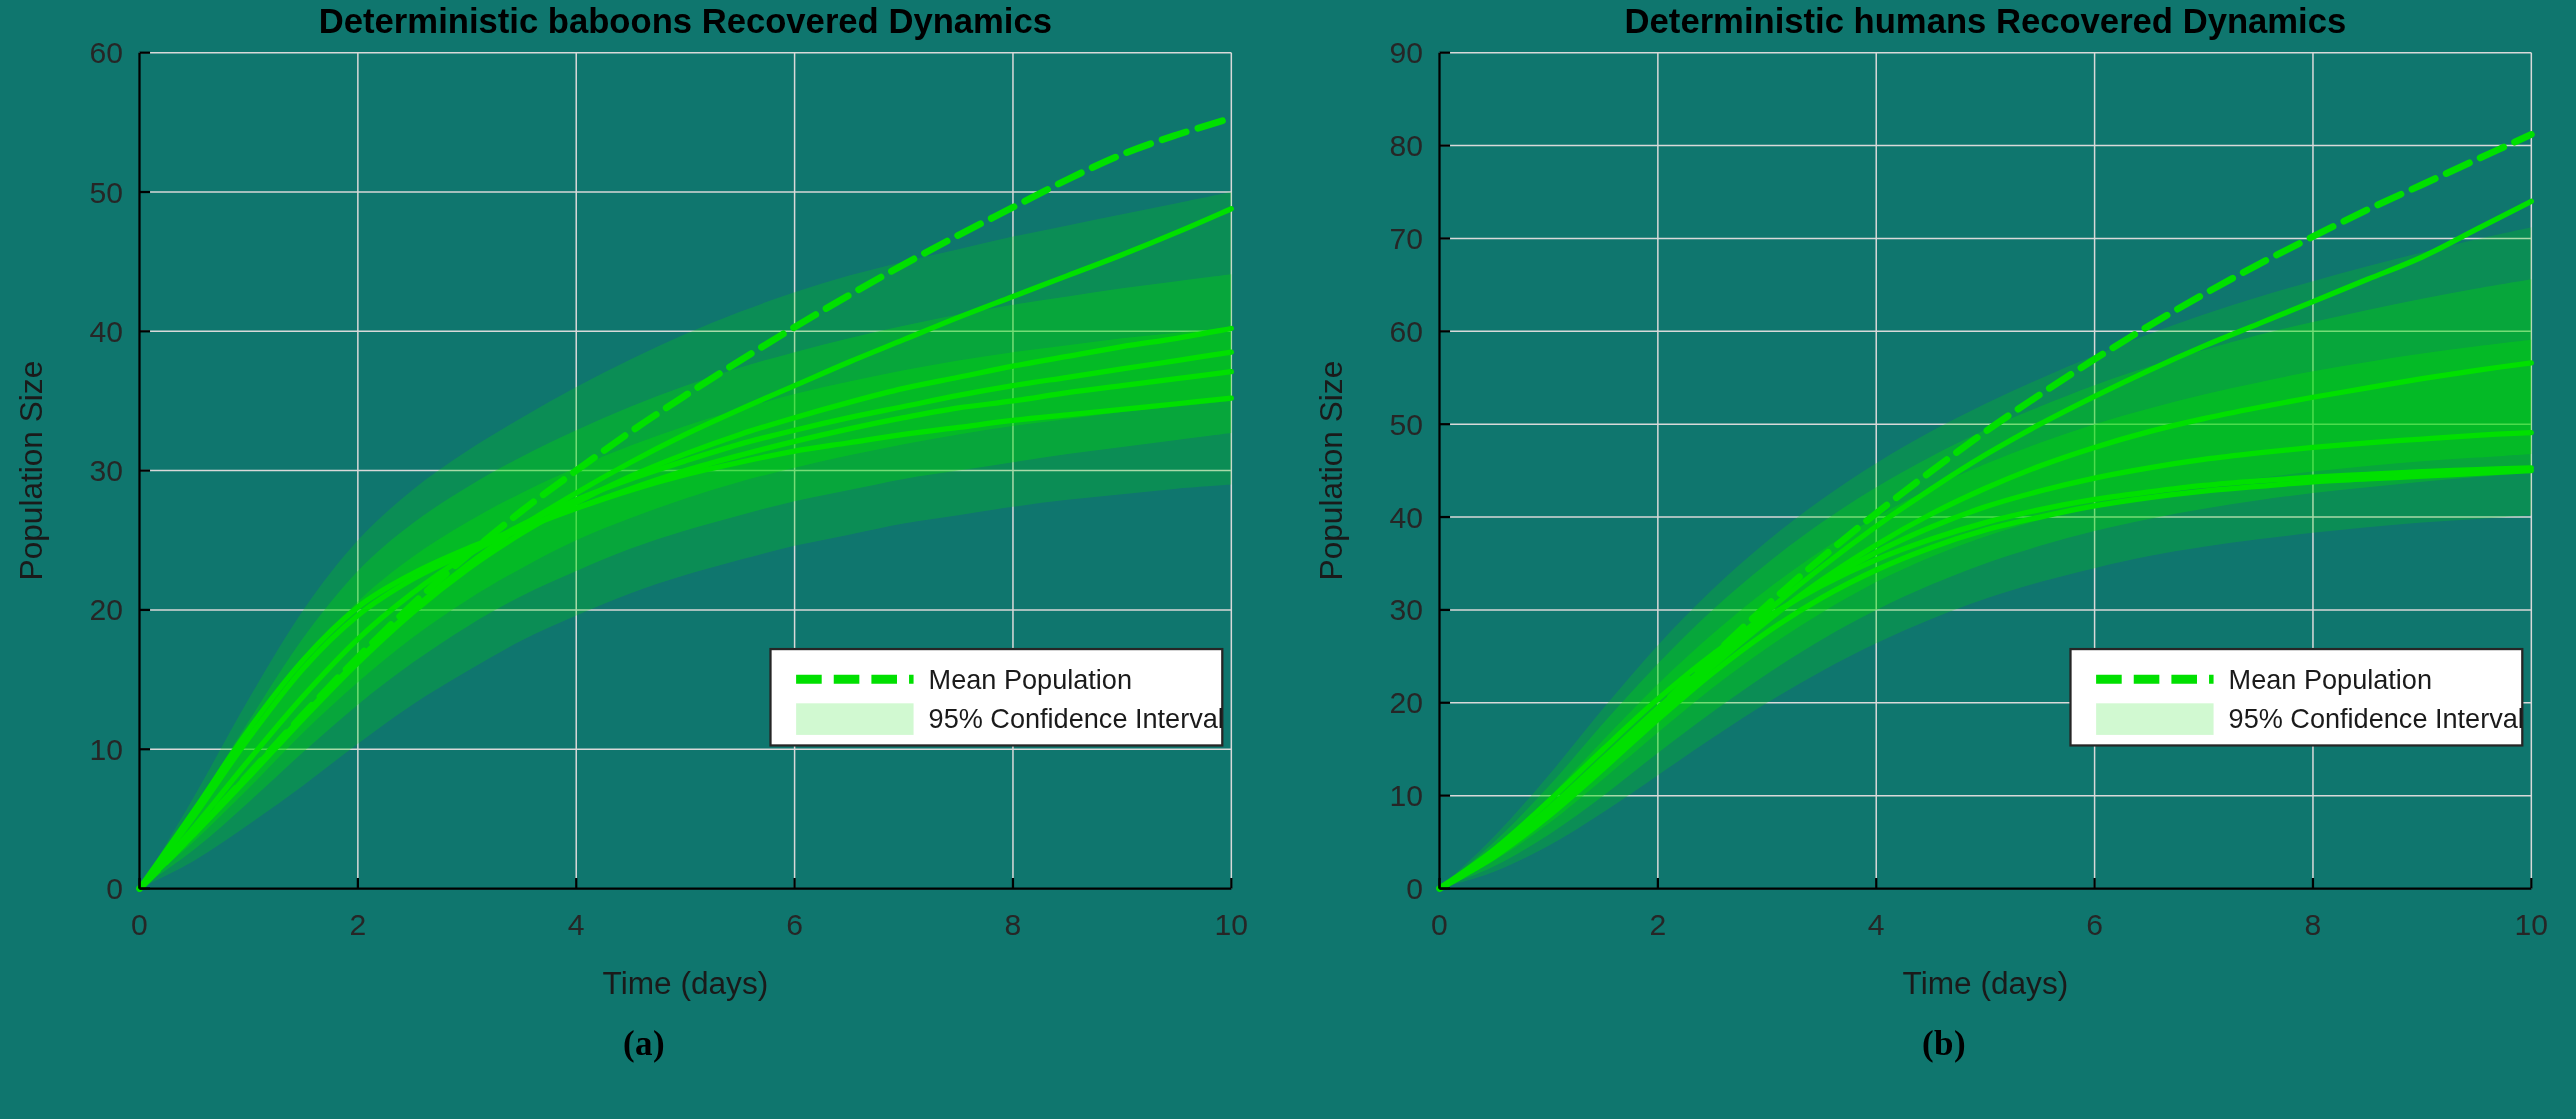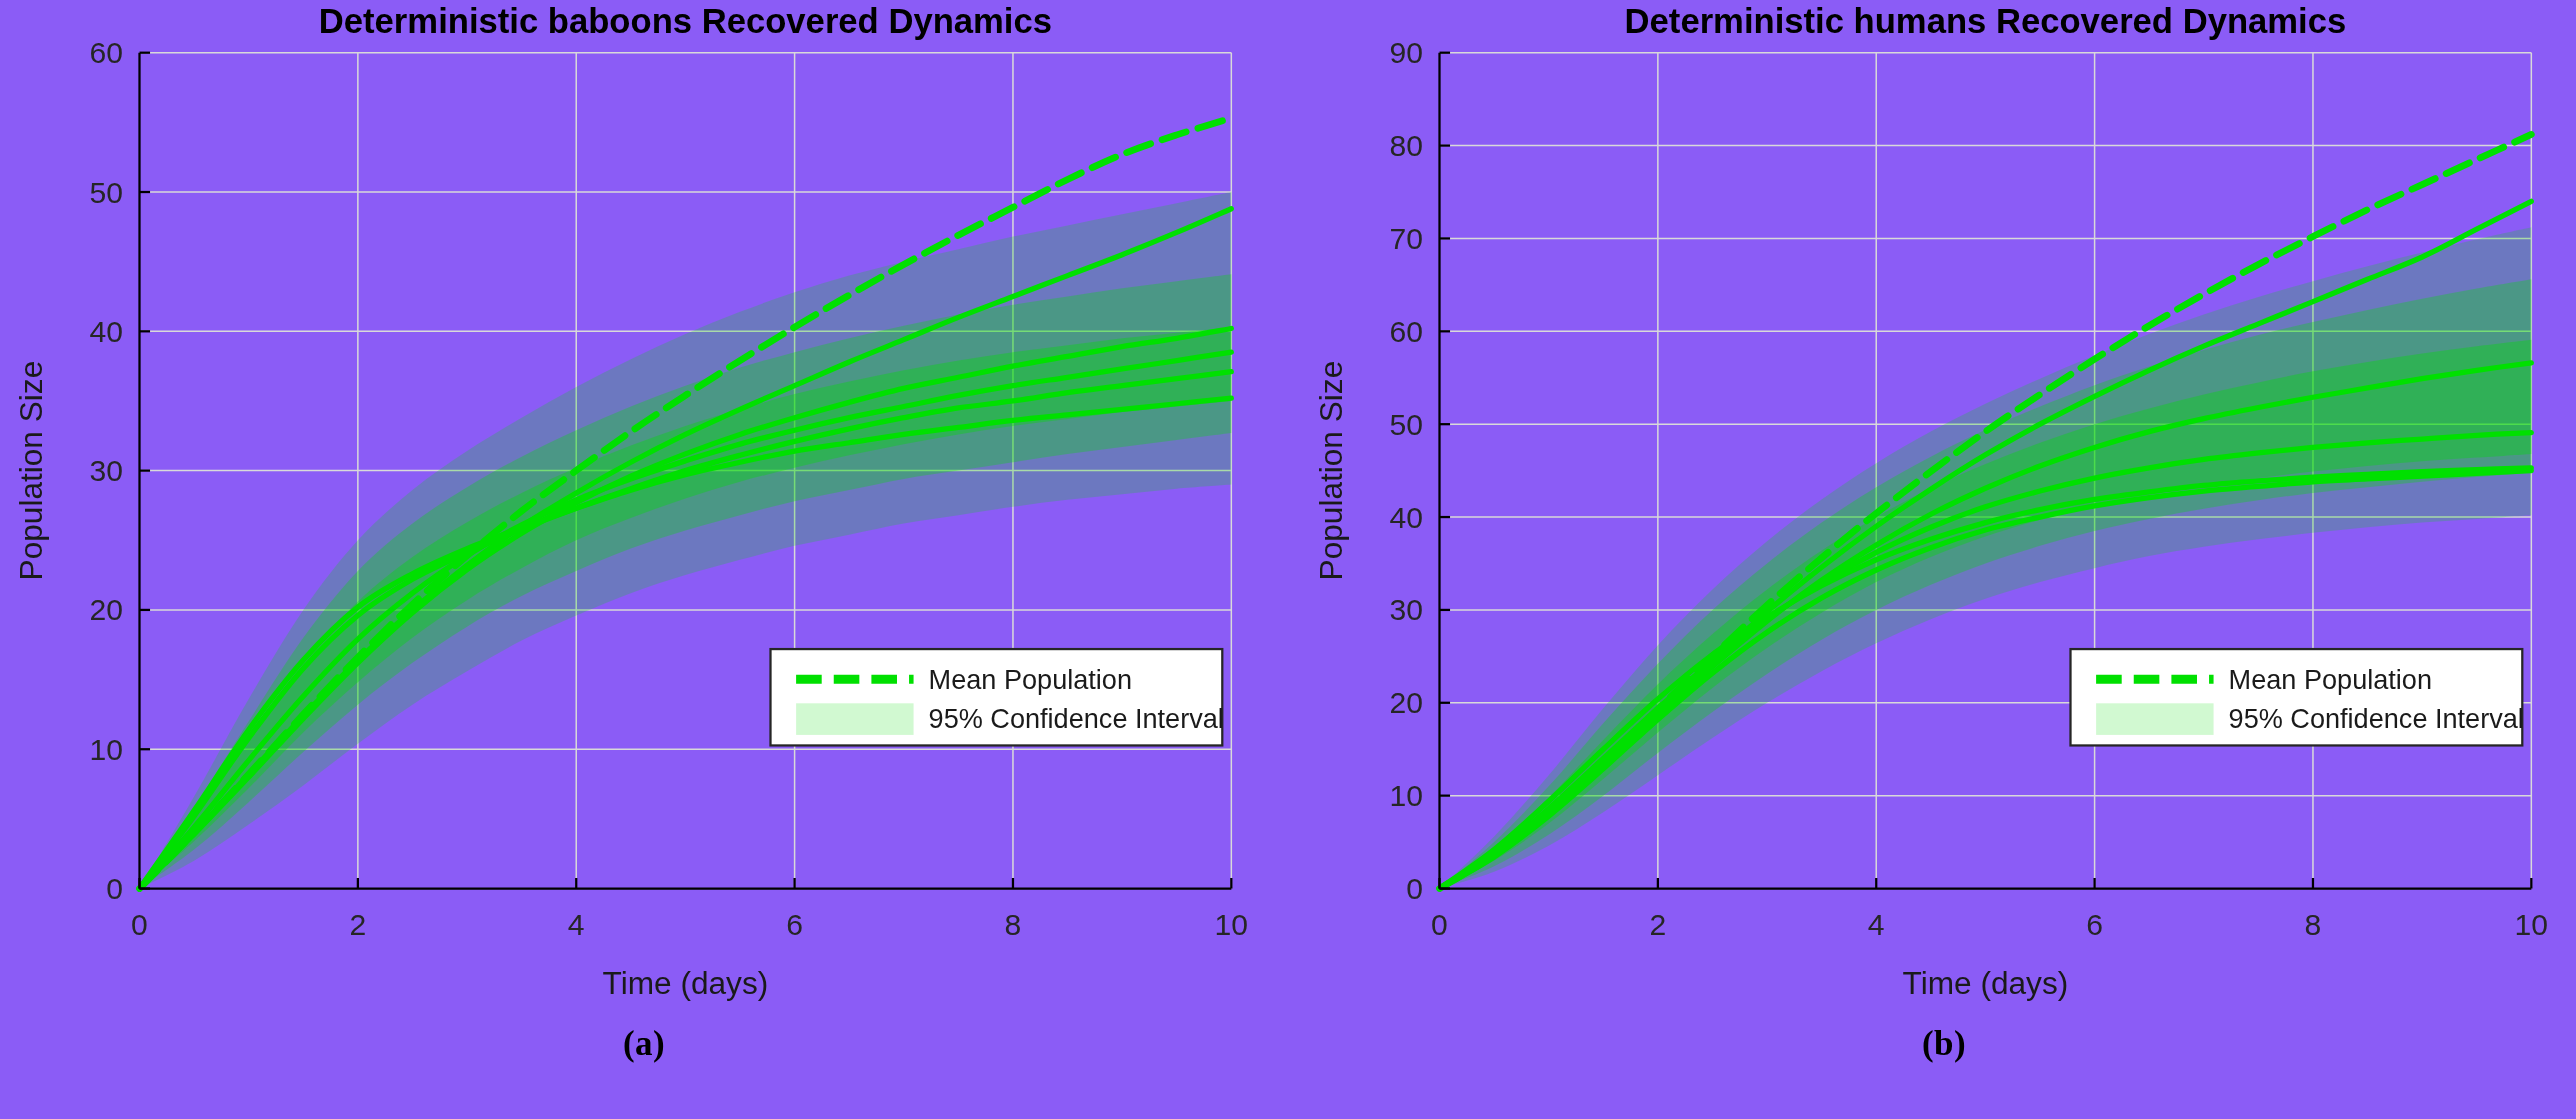--- a/index.html
+++ b/index.html
@@ -10,21 +10,21 @@
   body {
     width: 2576px;
     height: 1120px;
     font-family: "Liberation Sans", sans-serif;
     overflow: hidden;
   }
   #figure {
     position: relative;
     width: 2576px;
     height: 1120px;
-    background: #8b5cf6;
+    background: #0f766e;
   }
   .panel {
     position: absolute;
     top: 0;
     width: 1288px;
     height: 1120px;
   }
   .panel.left  { left: 0px; }
   .panel.right { left: 1300px; }
 

